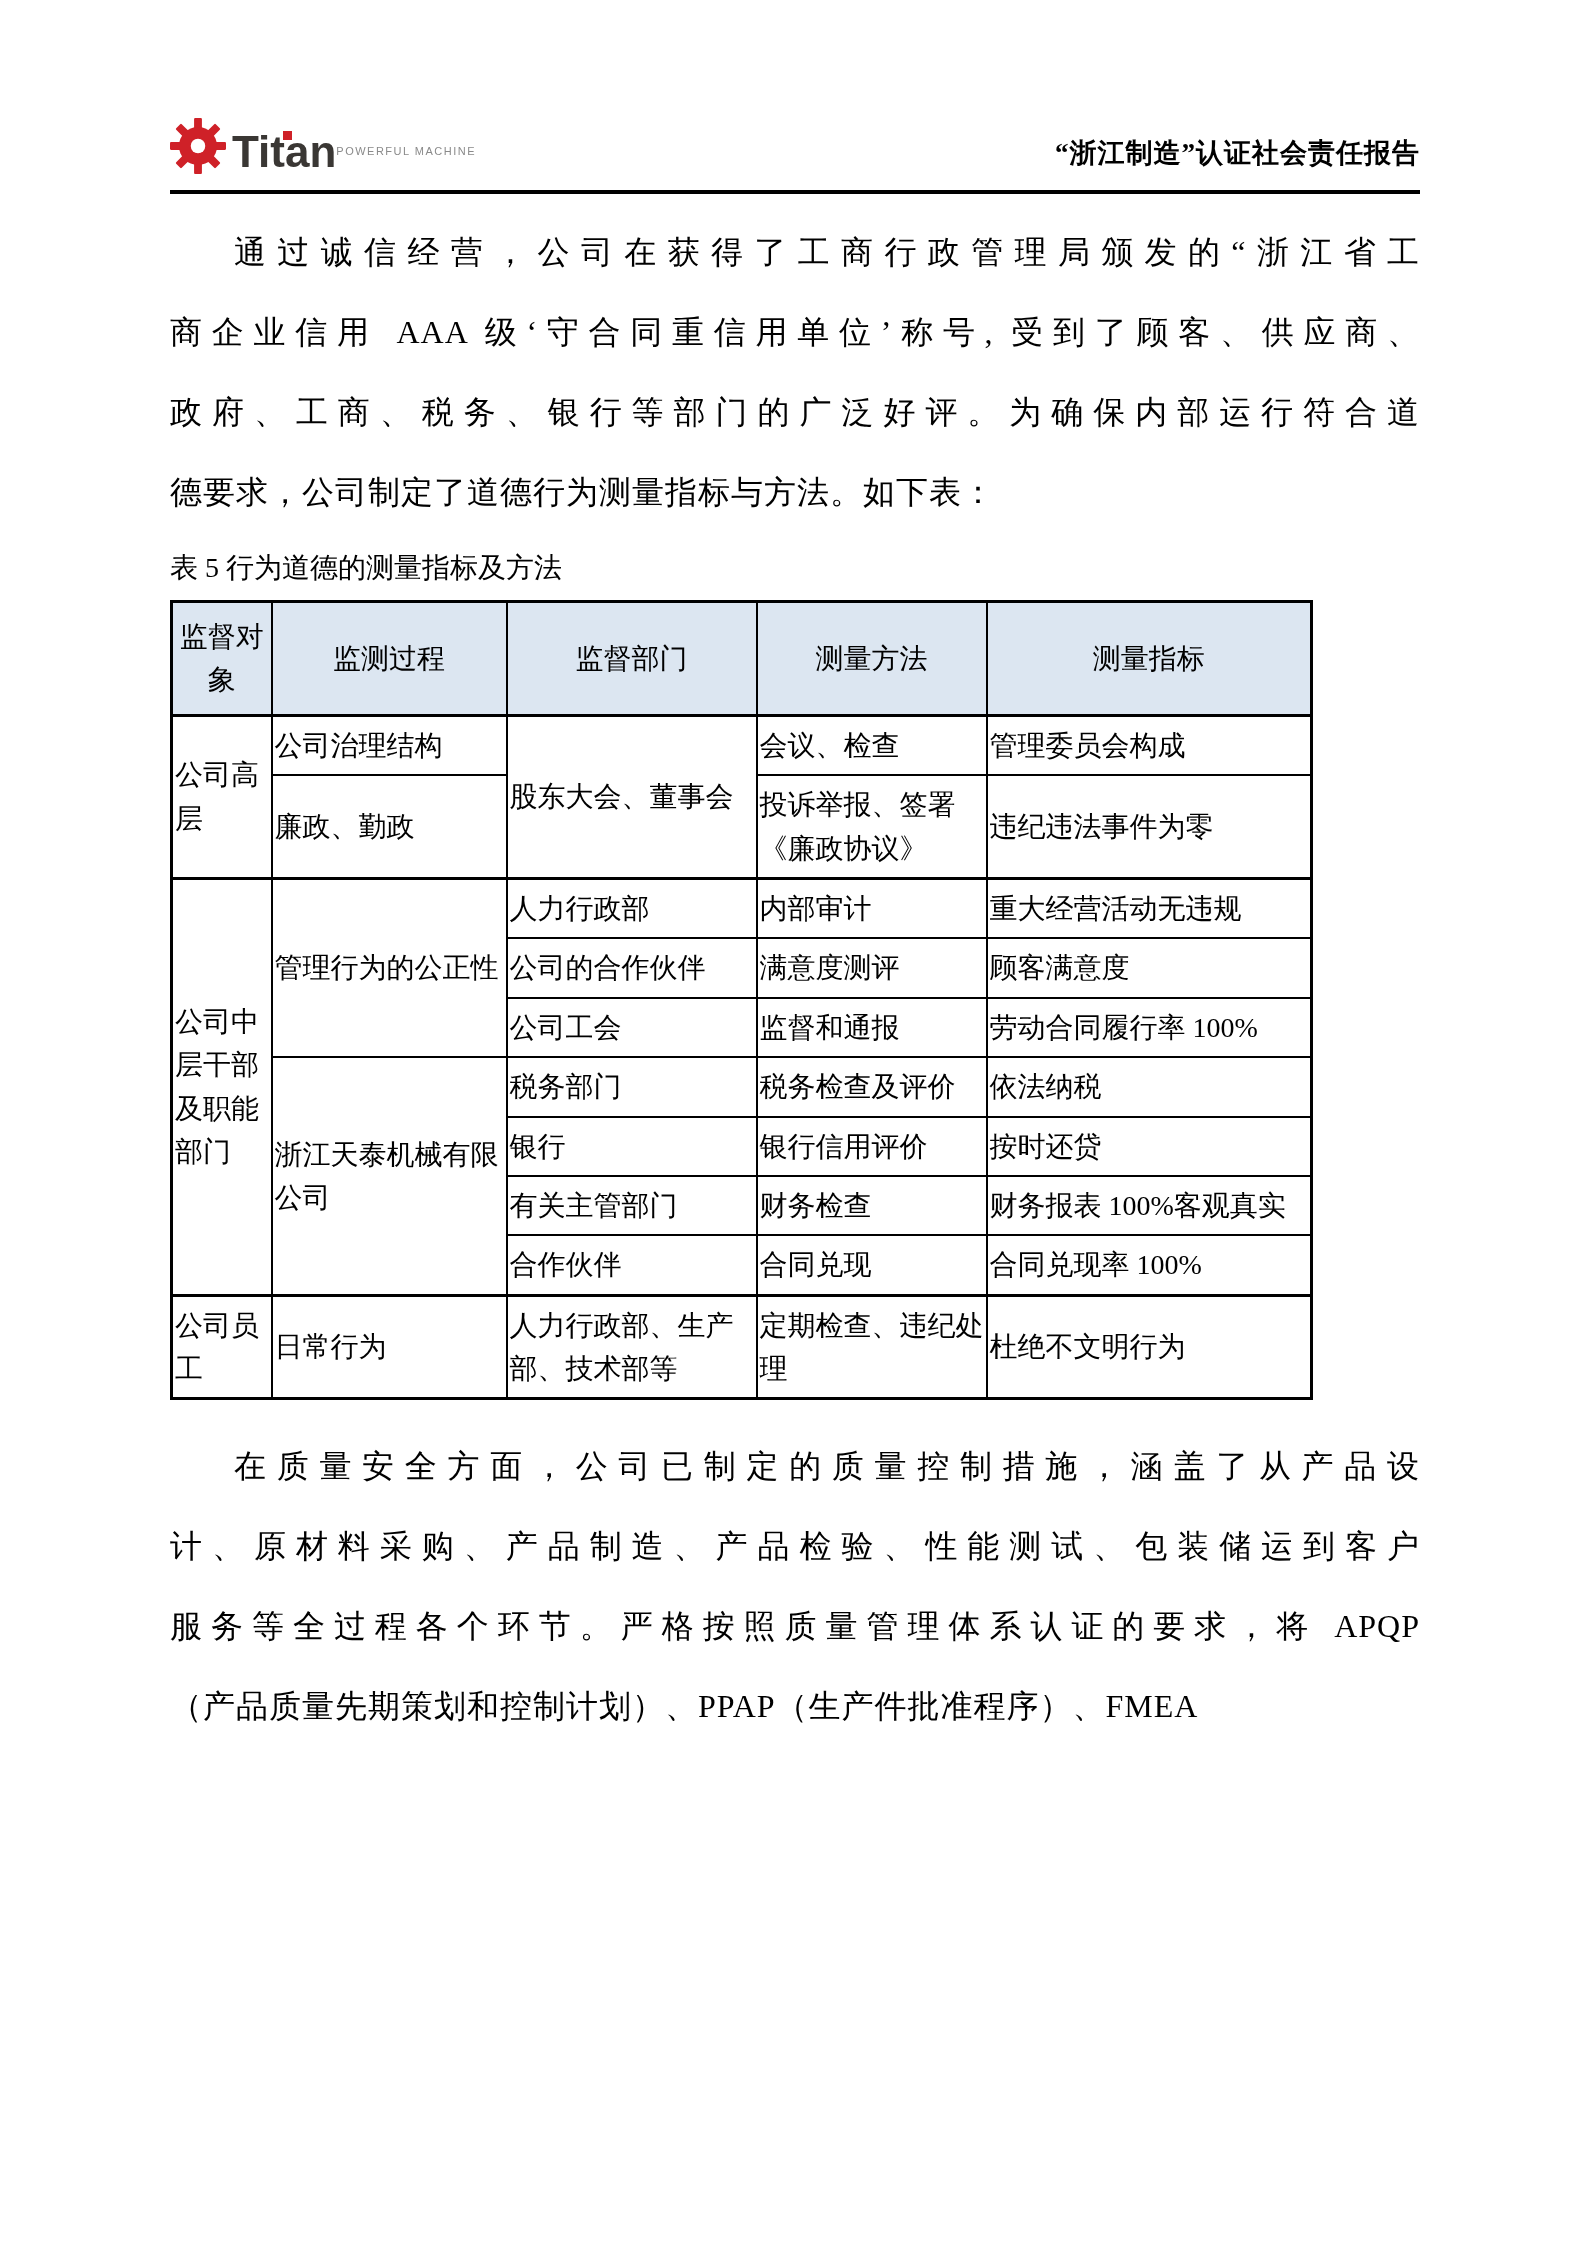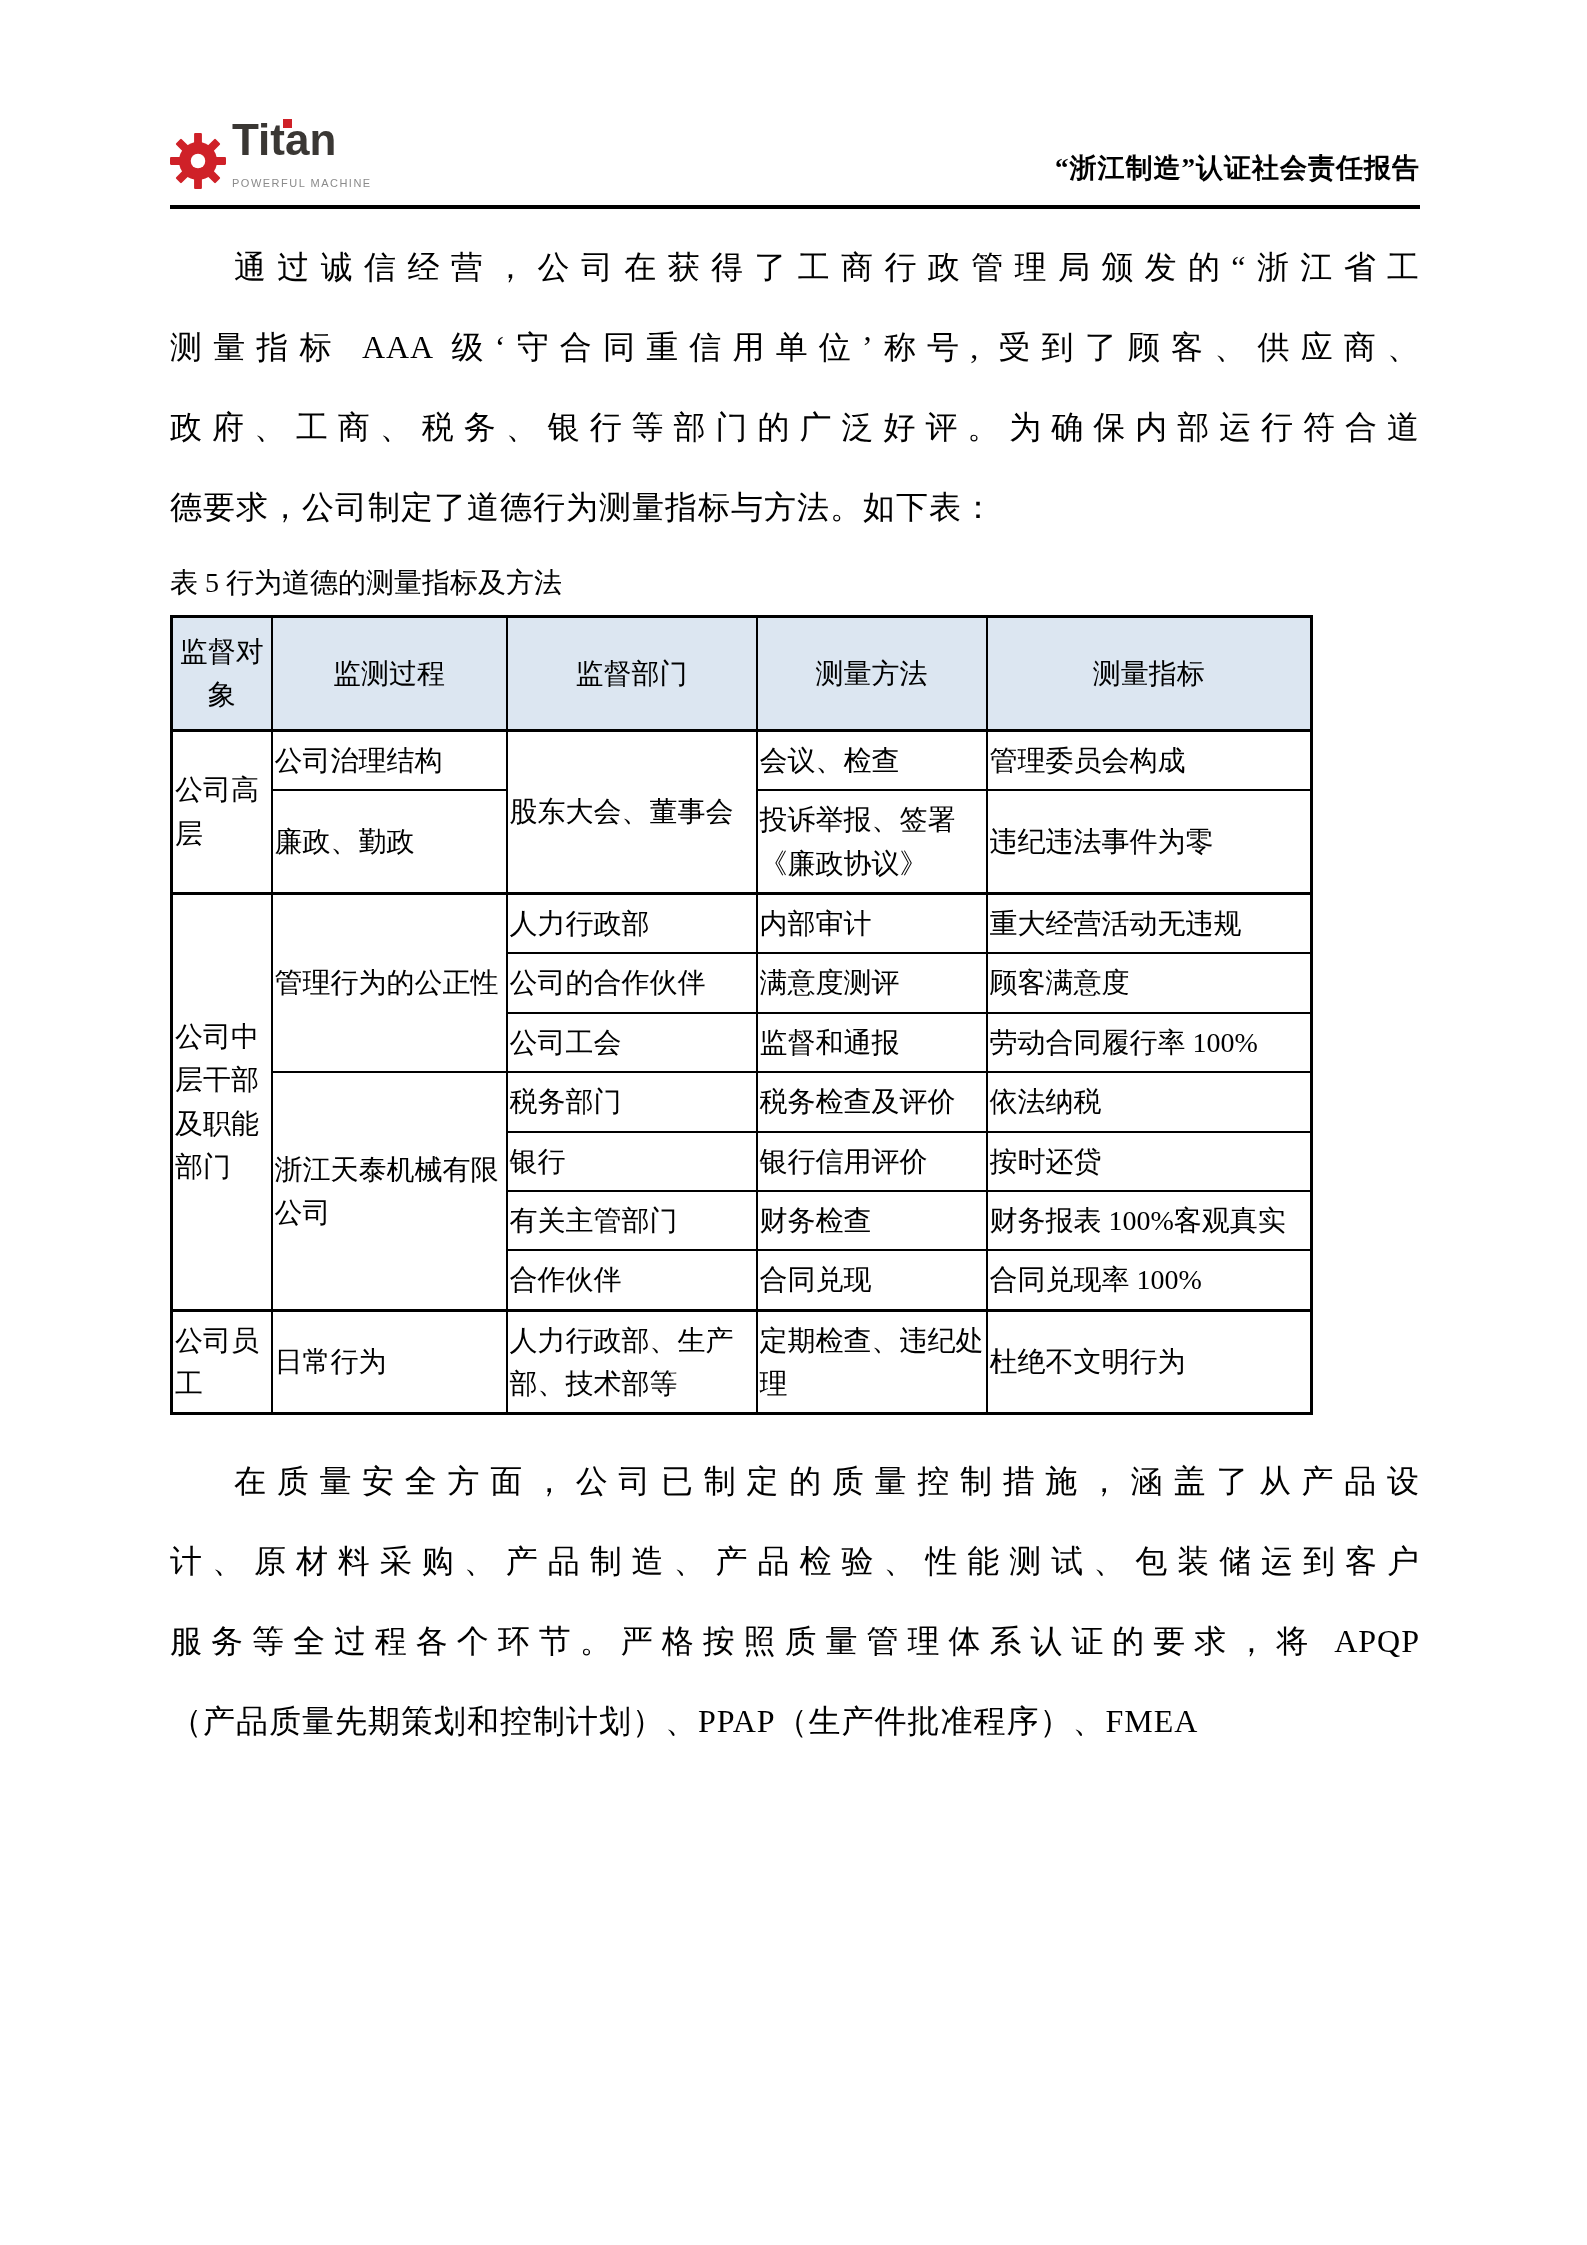--- a/index.html
+++ b/index.html
@@ -6,21 +6,21 @@
   body{
     width:1587px;height:2245px;background:#ffffff;overflow:hidden;
     font-family:"Liberation Serif","DejaVu Serif",serif;color:#000;
   }
   .page{position:relative;width:1587px;height:2245px;box-sizing:border-box;padding:0 167px 0 170px;}
 
   
   .header{display:flex;align-items:flex-end;padding-top:118px;}
   .logo{display:flex;align-items:flex-end;gap:6px;flex:0 0 auto;}
   .gear{width:56px;height:56px;display:block;}
-  .logo-text{display:flex;flex-direction:column;line-height:1;}
+  .logo-text{display:flex;line-height:1;}
   .brand{position:relative;font-family:"Liberation Sans","DejaVu Sans",sans-serif;
          font-weight:bold;font-size:44px;color:#3a3734;letter-spacing:0px;}
   .brand .idot{position:absolute;left:51px;top:1px;width:9px;height:9px;background:#cf2128;}
   .tagline{font-family:"Liberation Sans","DejaVu Sans",sans-serif;font-size:11px;color:#8a8a8a;
            letter-spacing:1.5px;margin-top:16px;}
   .company{font-size:34px;margin-left:14px;padding-bottom:0px;letter-spacing:2px;}
   .report-title{margin-left:auto;font-size:27px;font-weight:bold;padding-bottom:3px;letter-spacing:1px;}
   .rule{border-bottom:4px solid #000;margin-top:16px;}
 
   
@@ -75,21 +75,21 @@
         <div class="tagline">POWERFUL MACHINE</div>
       </div>
     </div>
     <div class="report-title">“浙江制造”认证社会责任报告</div>
   </div>
   <div class="rule"></div>
 
 
   <div class="para p2">
     <div class="para-line pl-indent">通过诚信经营，公司在获得了工商行政管理局颁发的“浙江省工</div>
-    <div class="para-line">测量指标 AAA 级‘守合同重信用单位’称号, 受到了顾客、供应商、</div>
+    <div class="para-line">商企业信用 AAA 级‘守合同重信用单位’称号, 受到了顾客、供应商、</div>
     <div class="para-line">政府、工商、税务、银行等部门的广泛好评。为确保内部运行符合道</div>
     <div class="para-line pl-last">德要求，公司制定了道德行为测量指标与方法。如下表：</div>
   </div>
 
   <div class="tbl-caption">表 5 行为道德的测量指标及方法</div>
 
   <table class="ethics">
     <colgroup>
       <col class="c0">
         <col class="c1">

